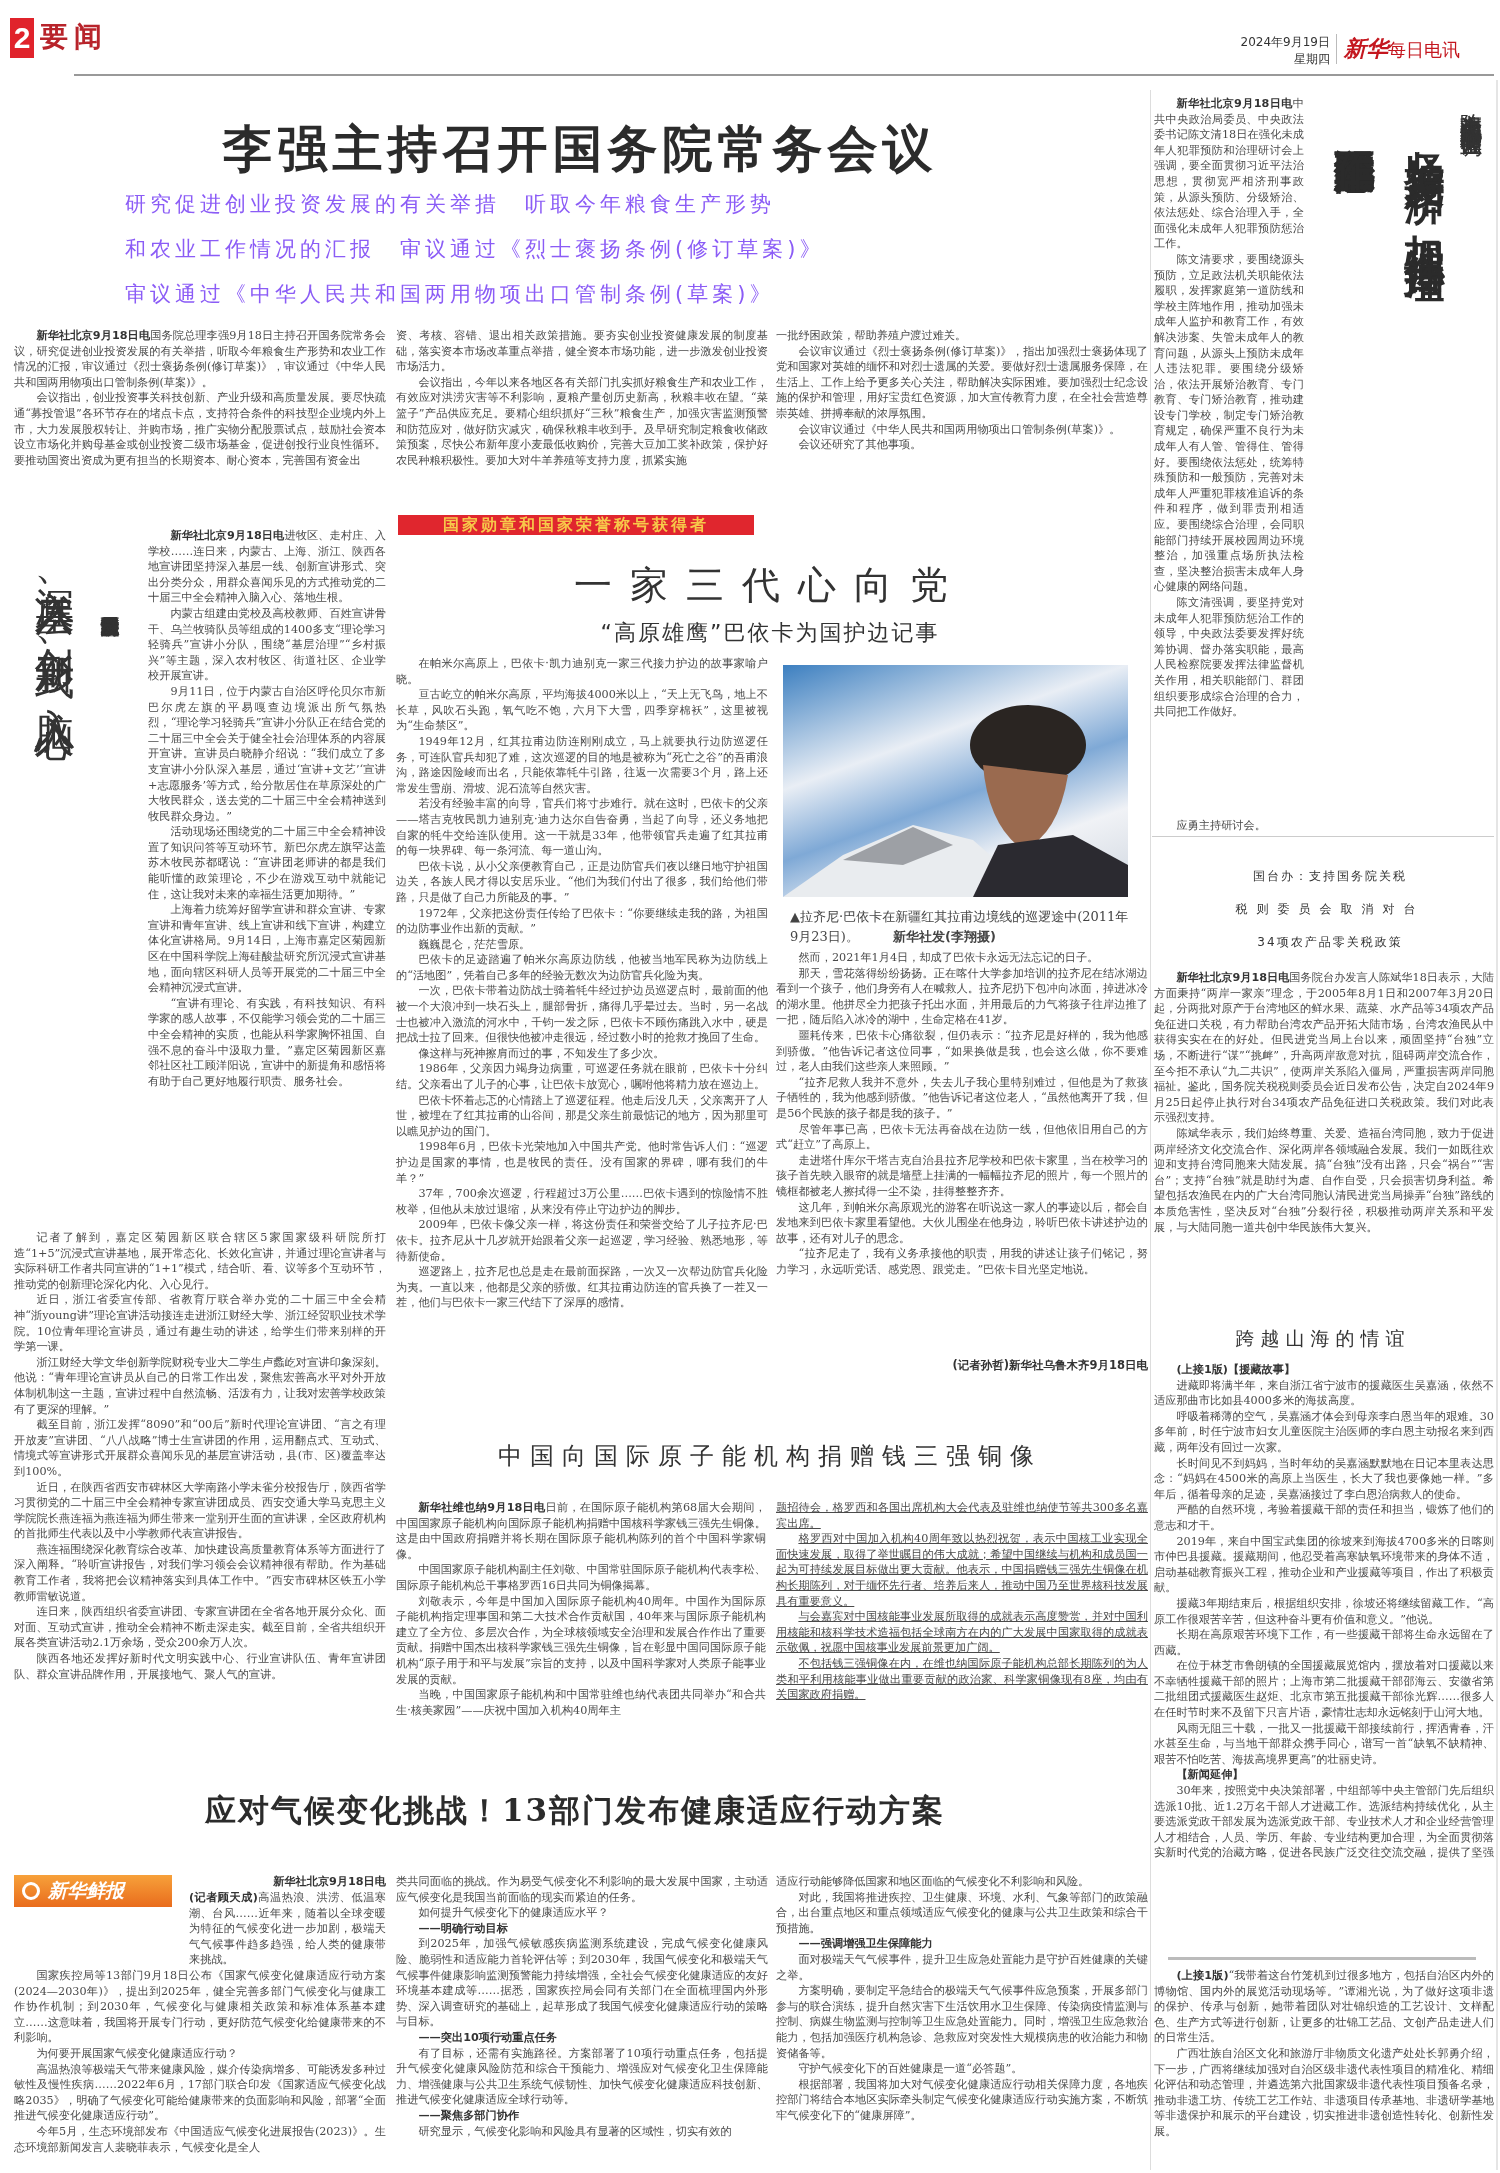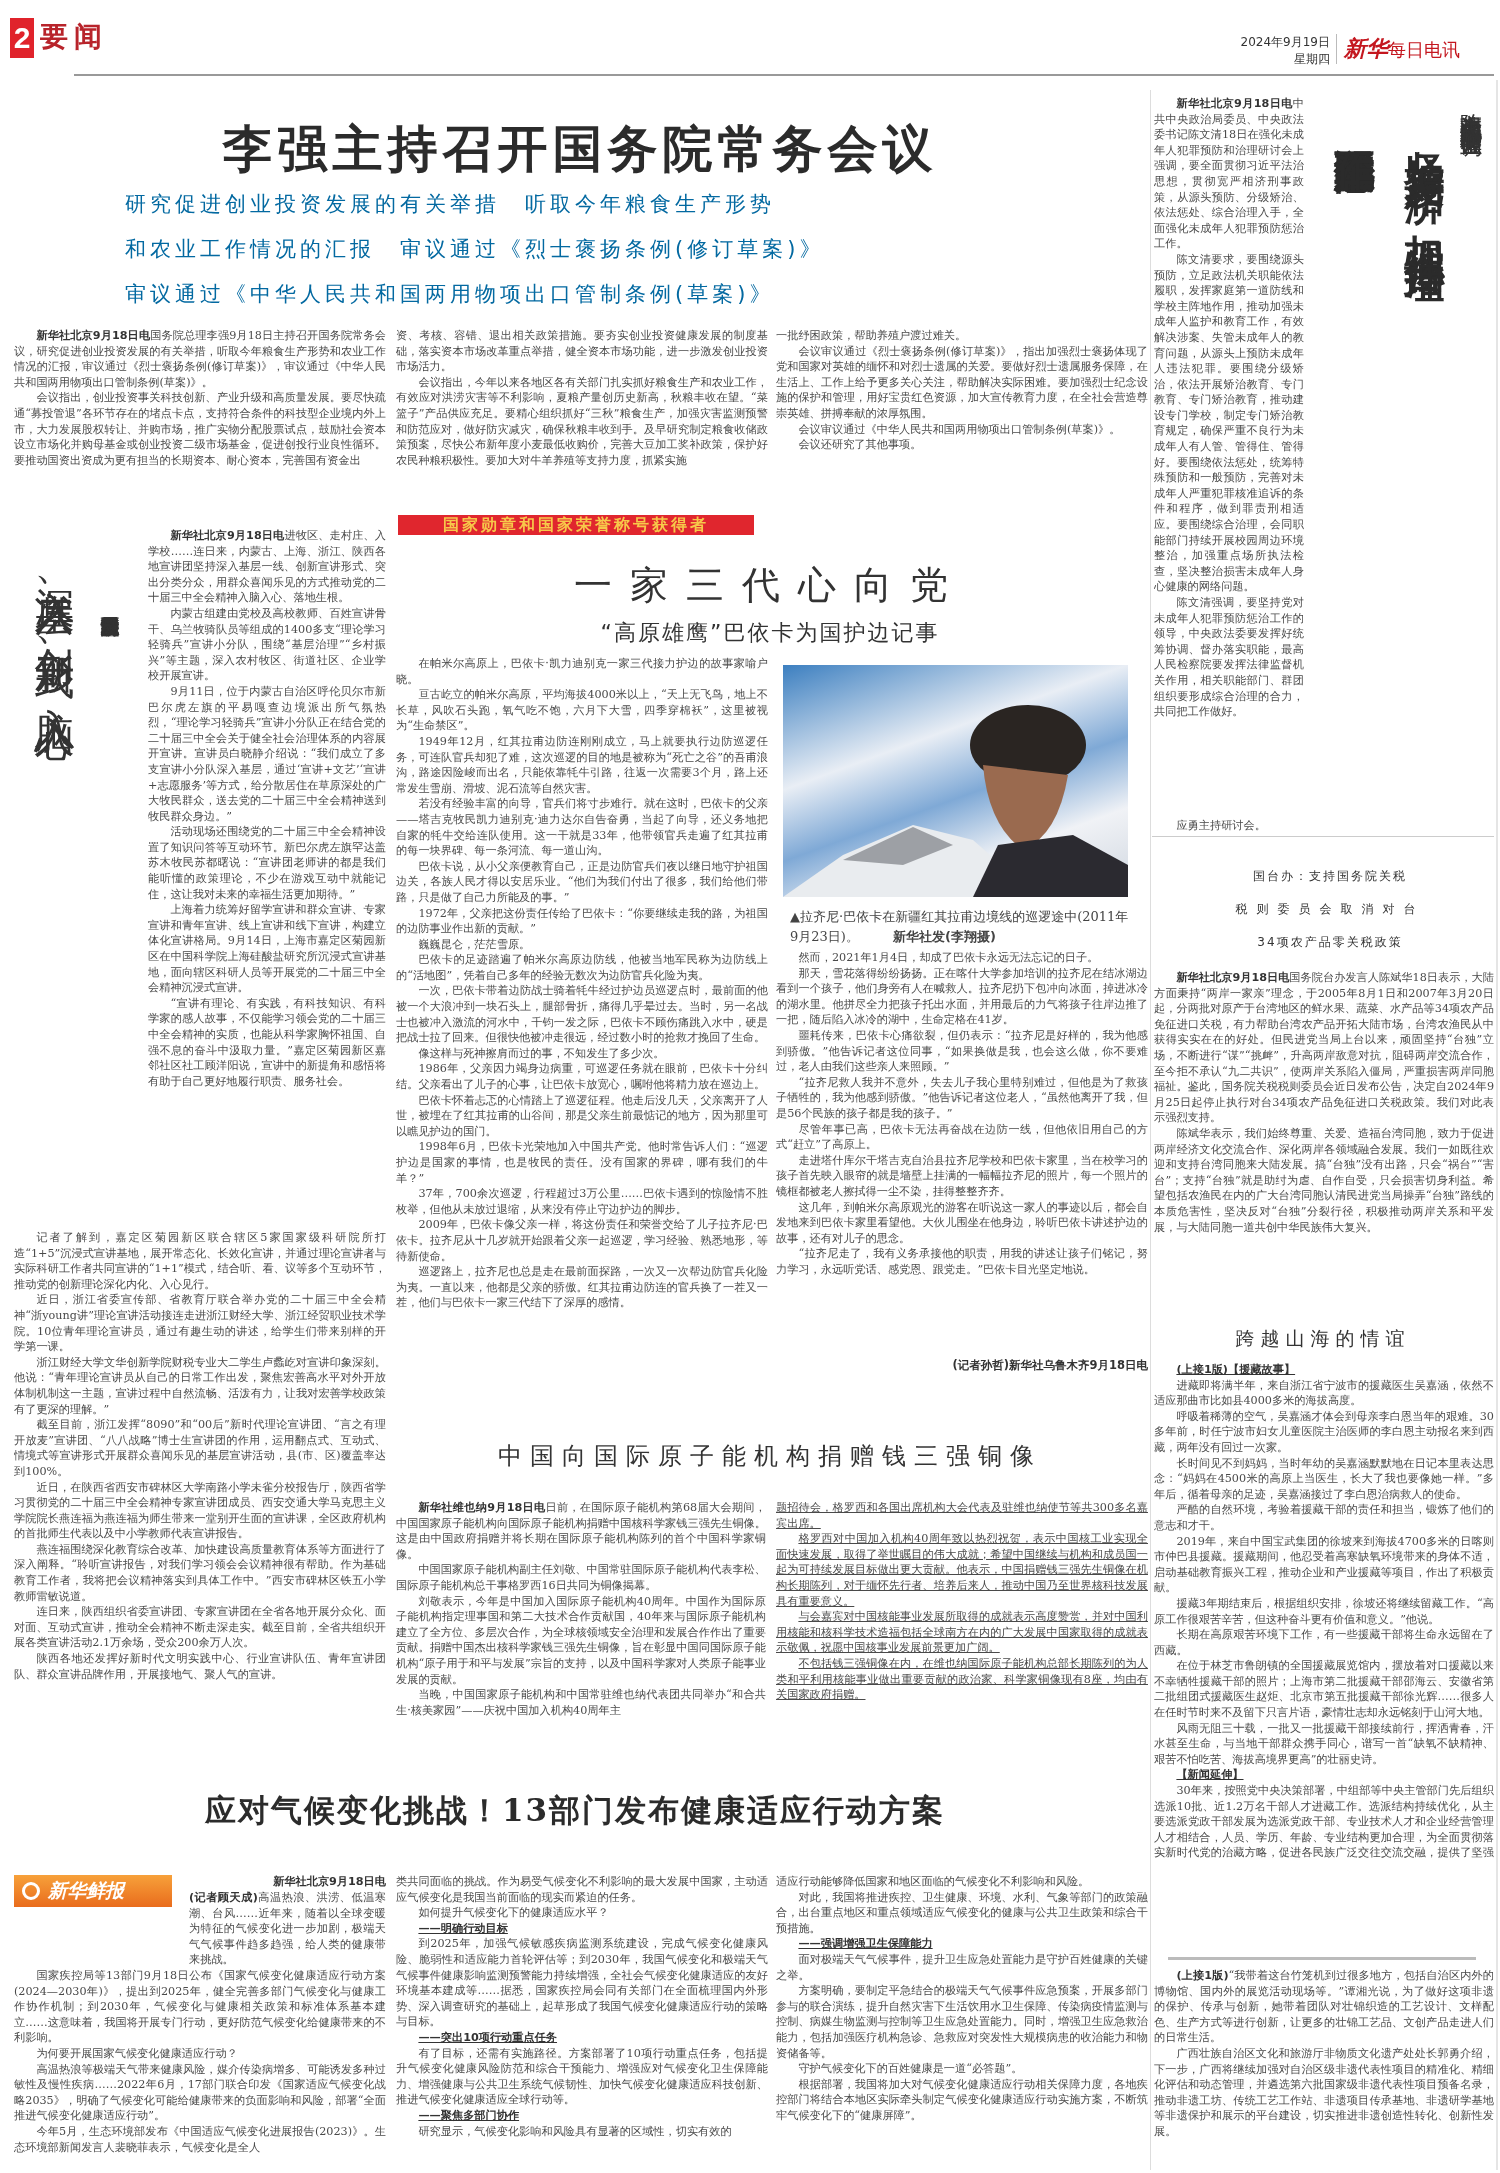--- a/index.html
+++ b/index.html
@@ -9,29 +9,29 @@
   .txt { font-size: 11.2px; line-height: 15.6px; color: #4a4a4a; text-align: justify; text-indent: 2em; }
   .txt p { text-indent: 2em; }
   .txt .lead { font-family: "DejaVu Sans", "Liberation Sans", sans-serif; font-weight: bold; color: #333; }
   .sans { font-family: "DejaVu Sans", "Liberation Sans", sans-serif; }
   .vert { writing-mode: vertical-rl; text-orientation: upright; }
   .rule { background: #999; height: 2px; }
   .vrule { background: #bbb; width: 1px; }
   .hd-num { background: #e0232b; color: #fff; font: bold 44px "Liberation Sans", sans-serif; width: 22px; height: 64px; display:flex; align-items:center; justify-content:center; }
   .hd-sec { color: #b8242b; font: bold 38px "DejaVu Serif", serif; letter-spacing: 6px; }
   .main-title { font: bold 50px "DejaVu Serif", serif; color: #2b2b2b; letter-spacing: 5px; text-align: center; }
-  .sub-title { font: 21px "DejaVu Sans", sans-serif; color: #0369a1; letter-spacing: 4px; line-height: 45px; }
+  .sub-title { font: 21px "DejaVu Sans", sans-serif; color: #8b5cf6; letter-spacing: 4px; line-height: 45px; }
   .red-banner { background: #e0262e; color: #f7c84a; font: bold 16px "DejaVu Sans", sans-serif; letter-spacing: 3px; display:flex; align-items:center; justify-content:center; }
   .h2 { font: 38px "DejaVu Serif", serif; color: #333; letter-spacing: 18px; text-align: center; }
   .photo { background: linear-gradient(160deg, #3c7fc0 0%, #e9eef5 35%, #7fa9d6 55%, #f0f2f6 75%, #cfd6df 100%); overflow: hidden; position: absolute; }
   .caption { font-size: 13px; line-height: 20px; color: #444; }
   .logo-xh { color: #c4171f; font: italic bold 22px "DejaVu Serif", serif; }
   .logo-mr { color: #c4171f; font: 18px "DejaVu Sans", sans-serif; }
   .xhxb { background: linear-gradient(#f7a13a, #e96c1d); color: #fff; font: italic bold 19px "DejaVu Sans", sans-serif; display:flex; align-items:center; gap: 8px; padding-left: 8px; }
-  .subhd { font-family: "DejaVu Sans", sans-serif; font-weight: bold; color: #333; text-indent: 2em; text-decoration: underline; }
+  .subhd { font-family: "DejaVu Sans", sans-serif; font-weight: bold; color: #333; text-indent: 2em; }
 </style>
 </head>
 <body>
 
 <div class="abs hd-num" style="left:10px;top:18px;width:24px;height:40px;font-size:30px;">2</div>
 <div class="abs hd-sec" style="left:40px;top:18px;font-size:28px;">要闻</div>
 <div class="abs sans" style="left:1210px;top:34px;font-size:12px;color:#333;text-align:right;width:120px;">
   <div>2024年9月19日</div>
   <div>星期四</div>
 </div>

